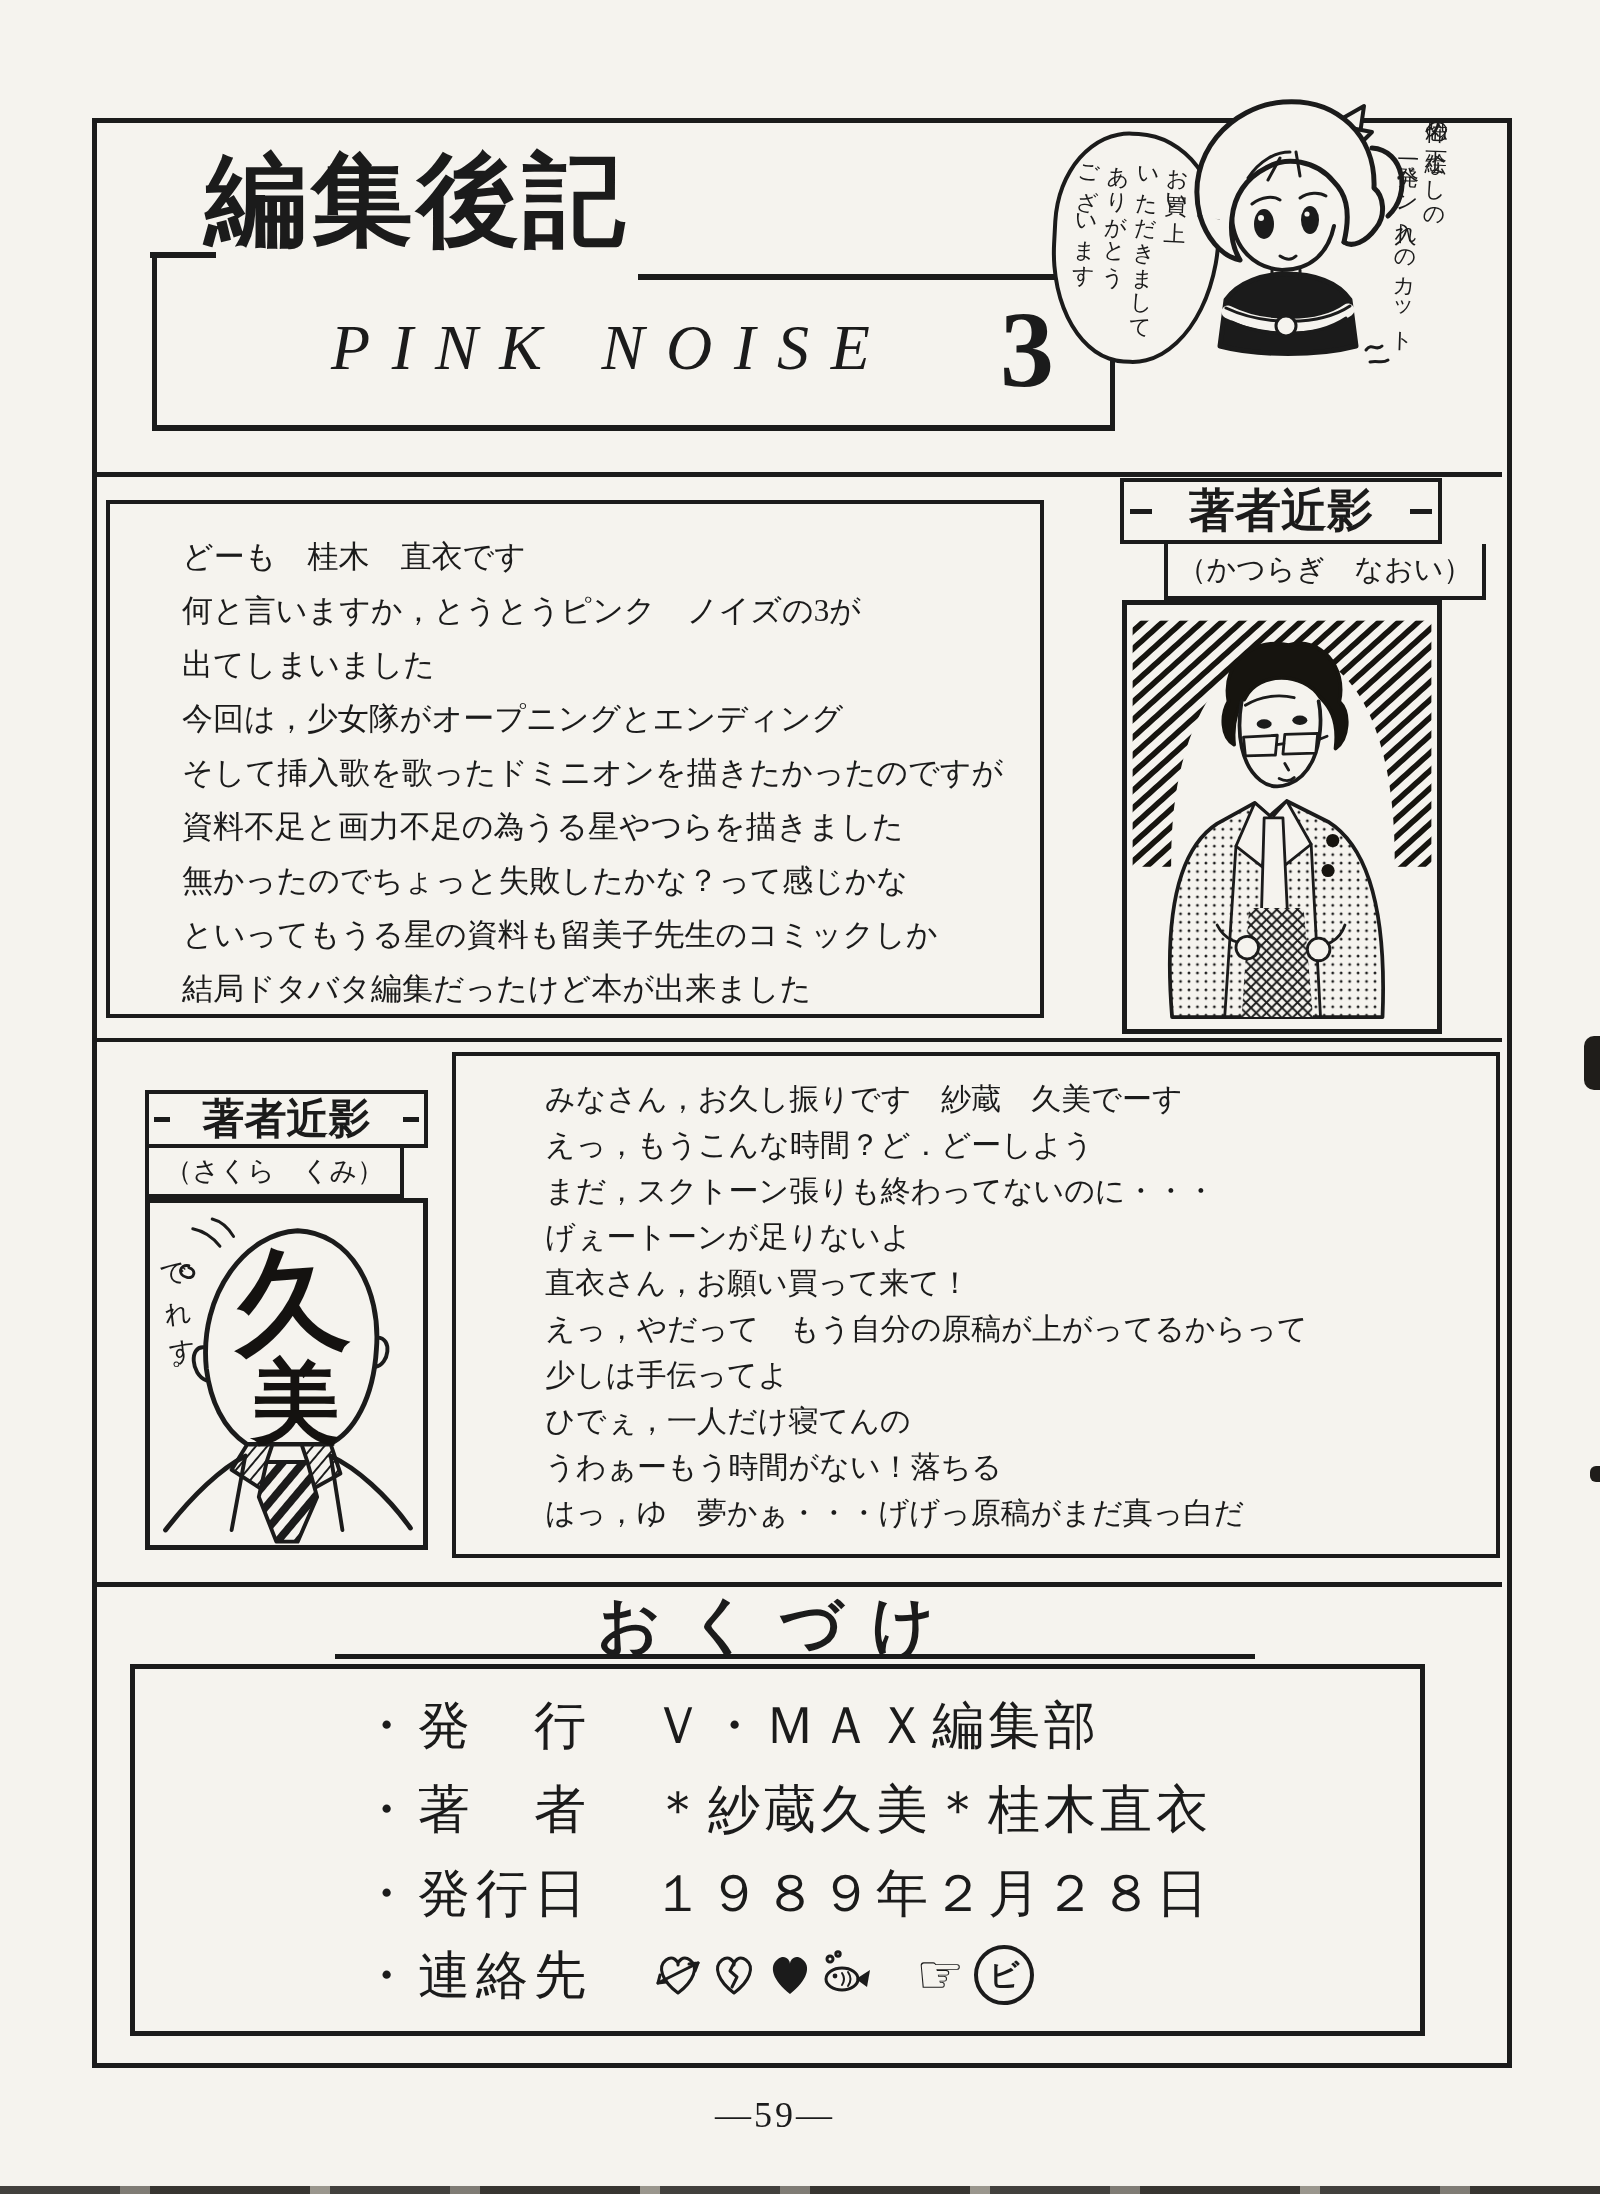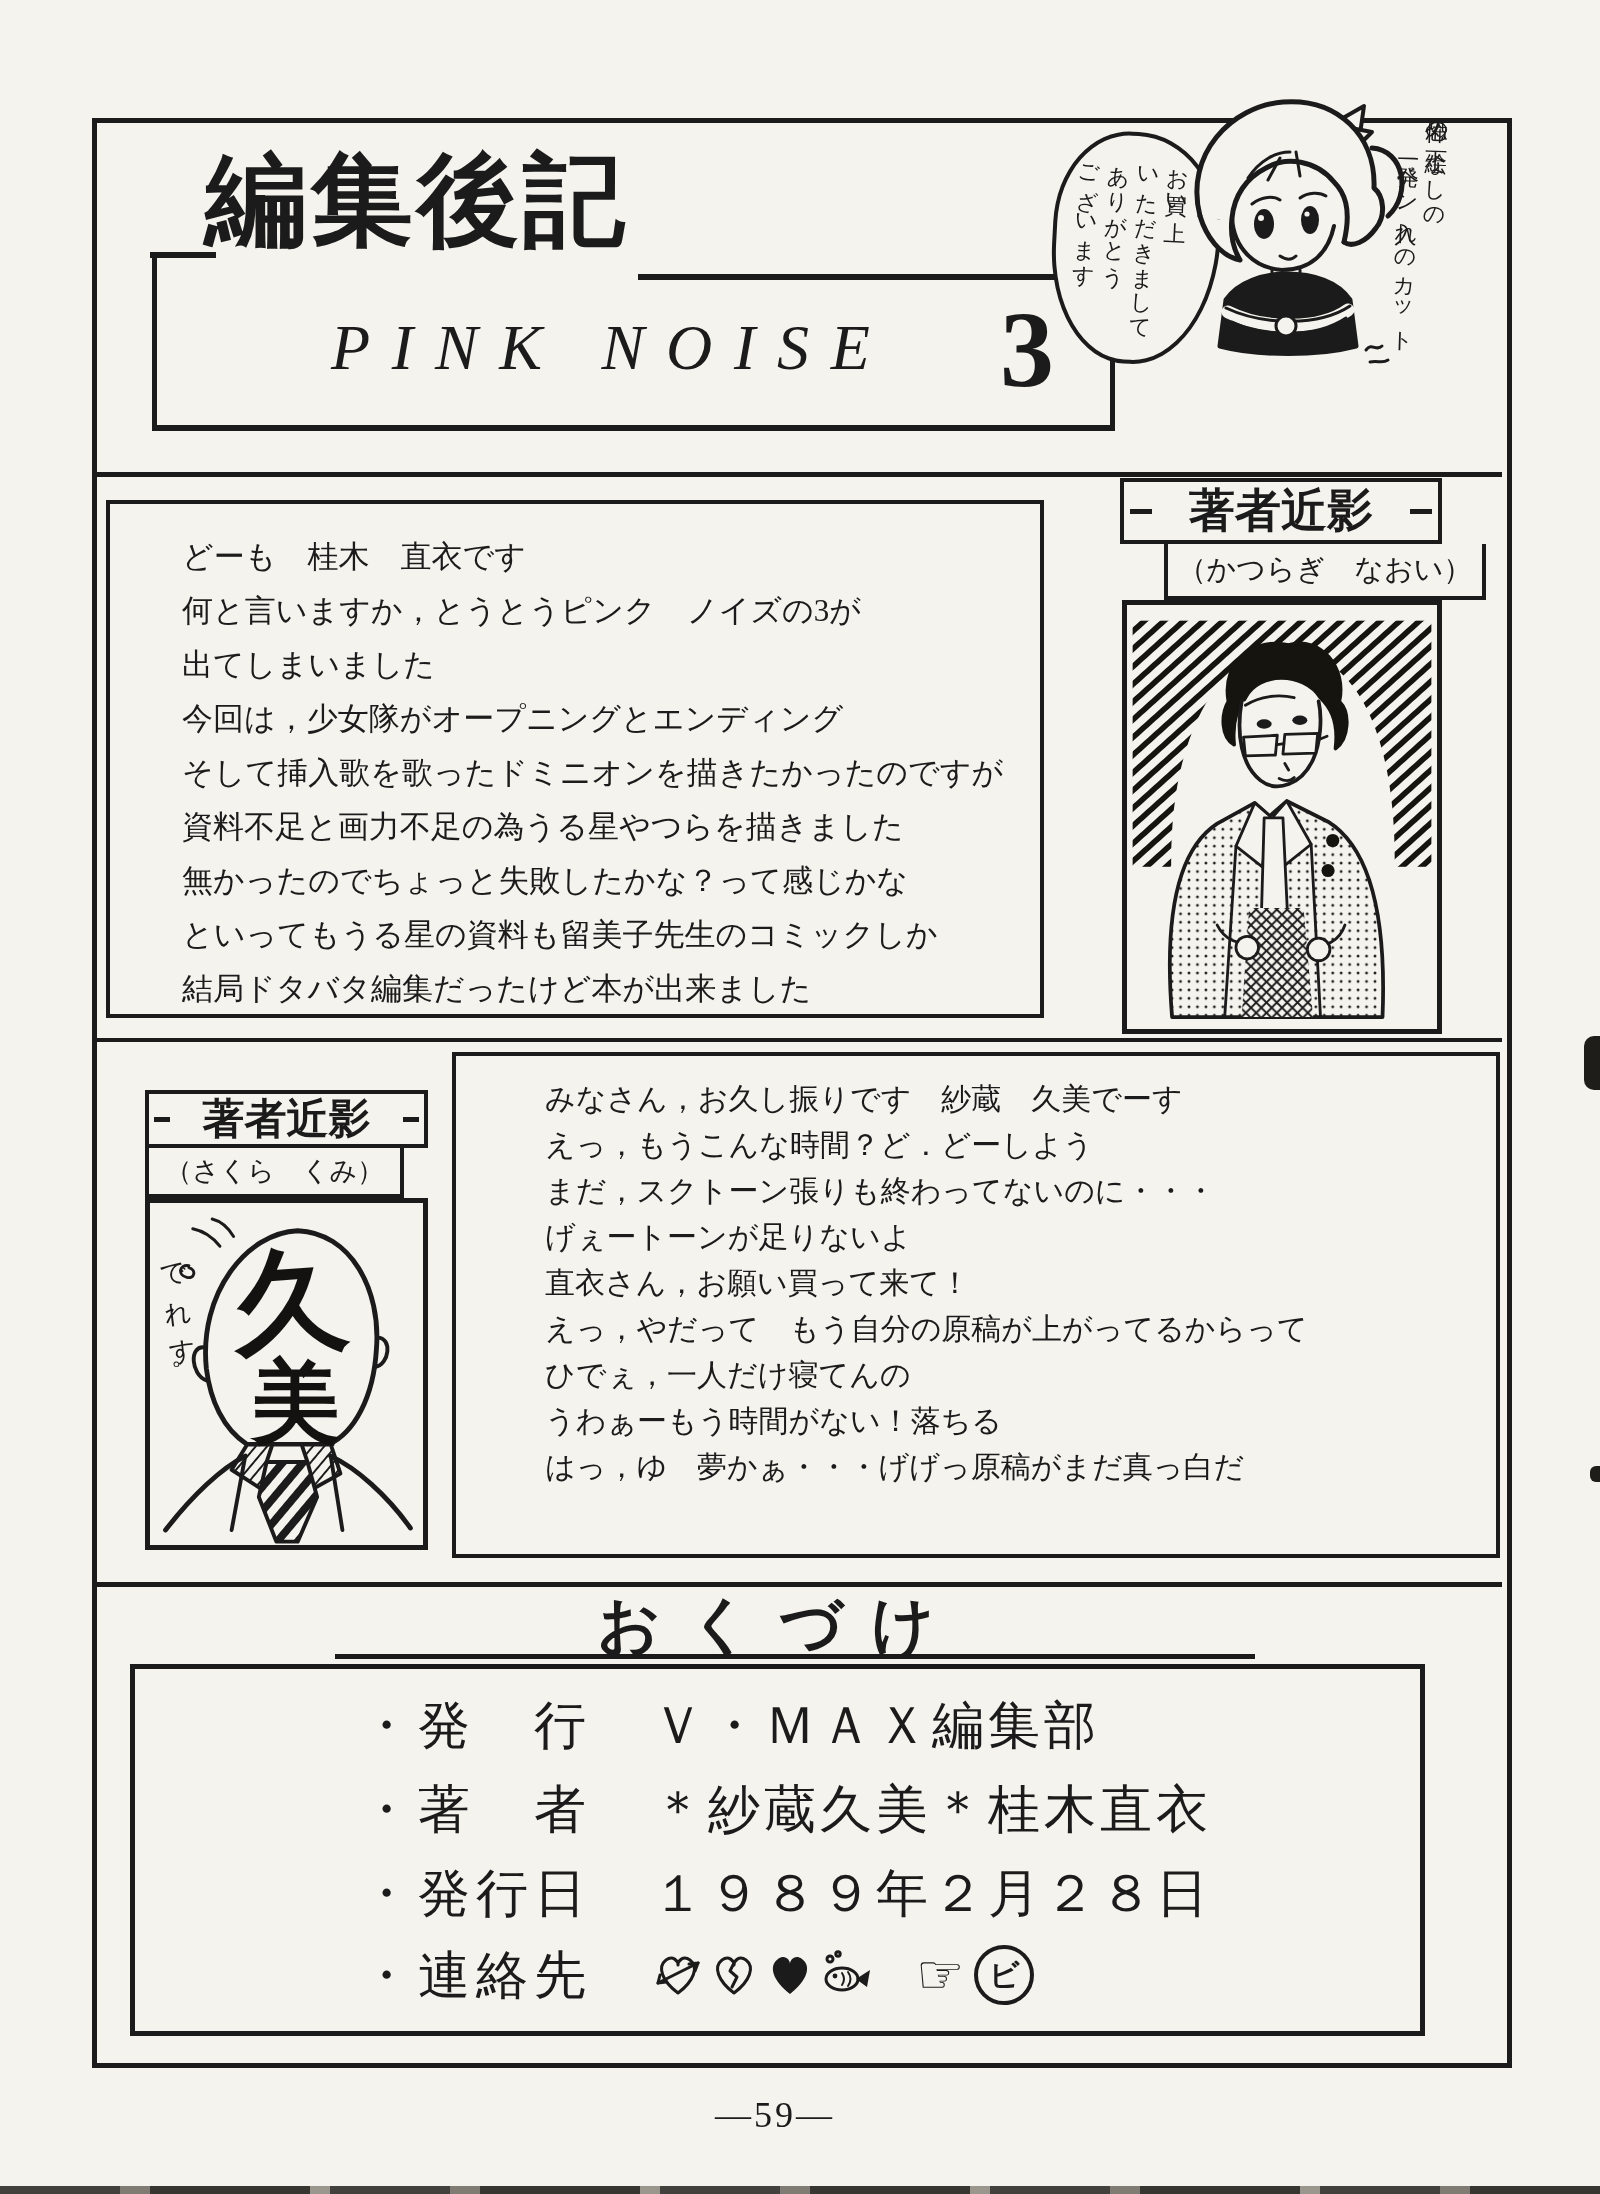--- a/index.html
+++ b/index.html
@@ -230,20 +230,21 @@
     <div class="abs handwritten" style="left:12px;top:42px;">でれす。</div>
   </div>
 
   <div class="abs note-box kumi-lines" style="left:452px;top:1052px;width:1048px;height:506px;padding:20px 14px 0 89px;box-sizing:border-box;">
     <div class="note-line">みなさん，お久し振りです　紗蔵　久美でーす</div>
     <div class="note-line">えっ，もうこんな時間？ど．どーしよう</div>
     <div class="note-line">まだ，スクトーン張りも終わってないのに・・・</div>
     <div class="note-line">げぇートーンが足りないよ</div>
     <div class="note-line">直衣さん，お願い買って来て！</div>
     <div class="note-line">えっ，やだって　もう自分の原稿が上がってるからって</div>
+    <div class="note-line">少しは手伝ってよ</div>
     <div class="note-line">ひでぇ，一人だけ寝てんの</div>
     <div class="note-line">うわぁーもう時間がない！落ちる</div>
     <div class="note-line">はっ，ゆ　夢かぁ・・・げげっ原稿がまだ真っ白だ</div>
   </div>
 
   <div class="abs rule" style="left:92px;top:1582px;width:1410px;height:5px;"></div>
 
   <div class="abs rule" style="left:335px;top:1654px;width:920px;height:5px;"></div>
   <div class="abs oku-title" style="left:480px;top:1594px;width:600px;">おくづけ</div>
 

